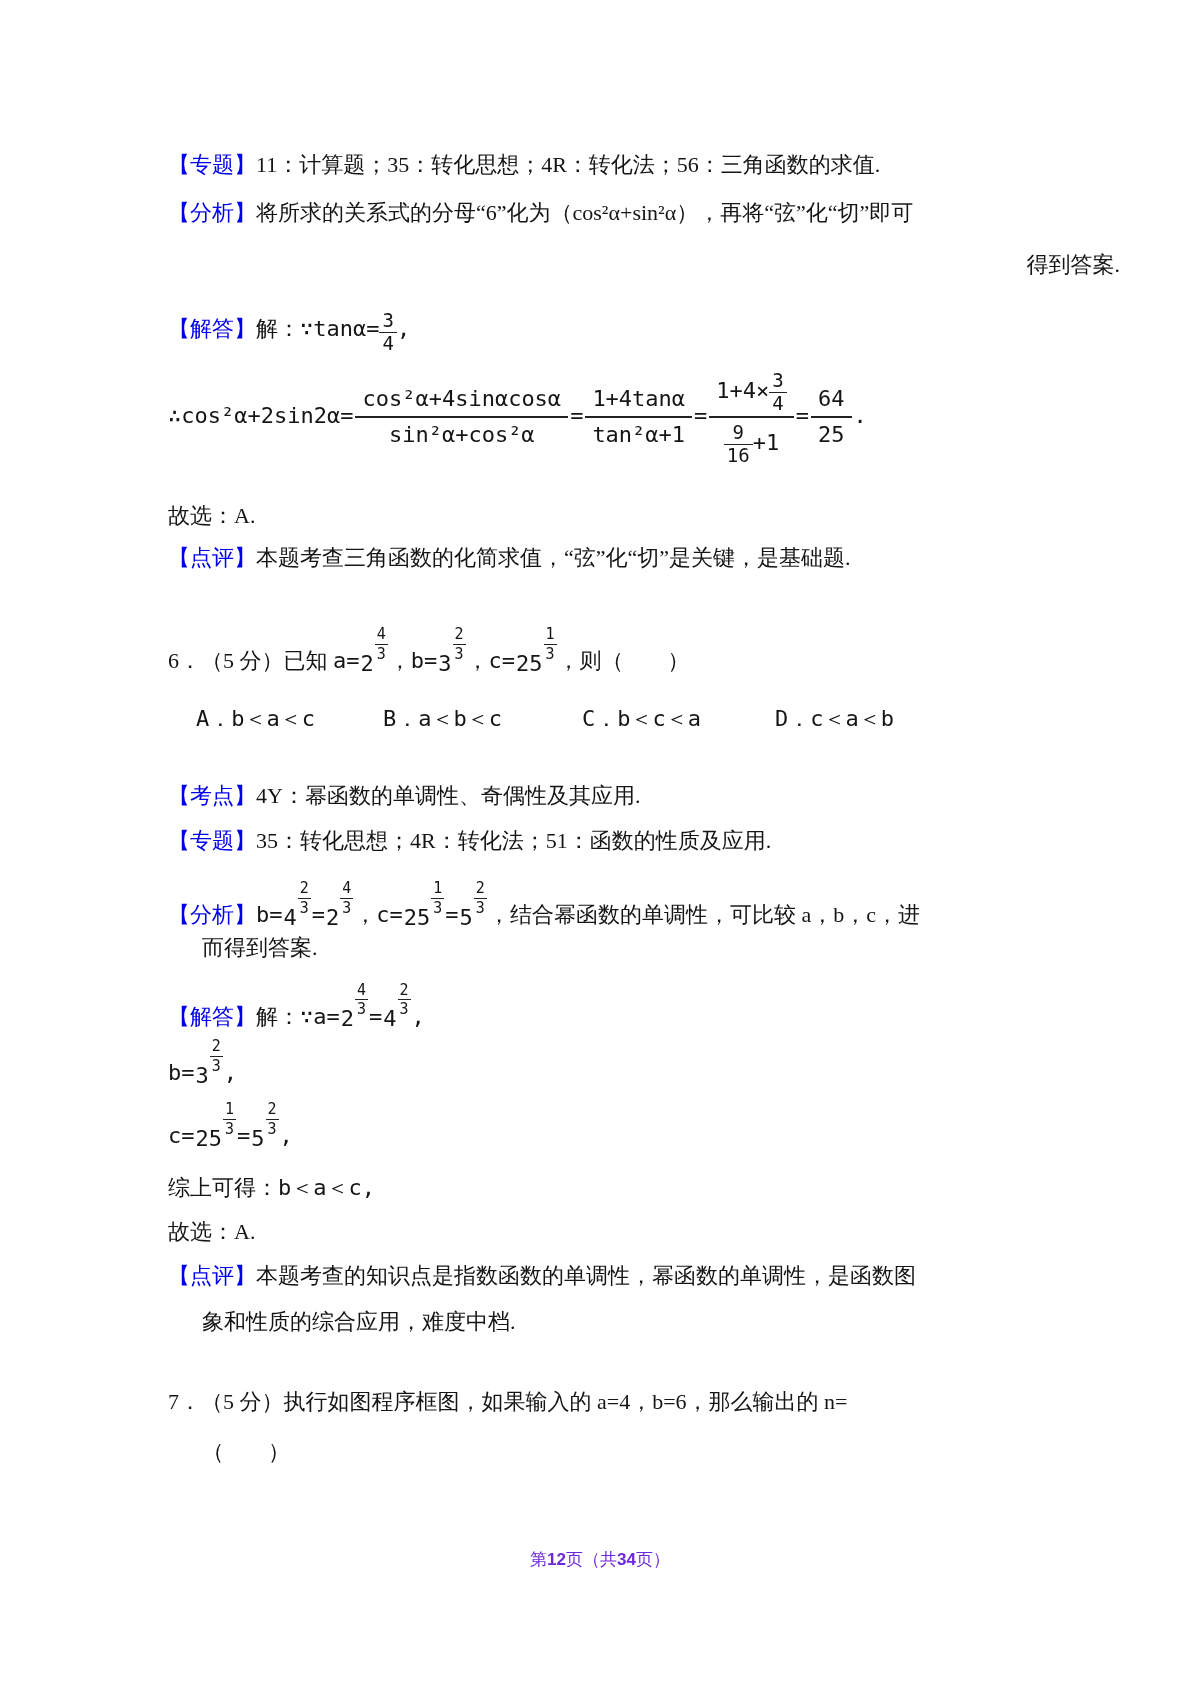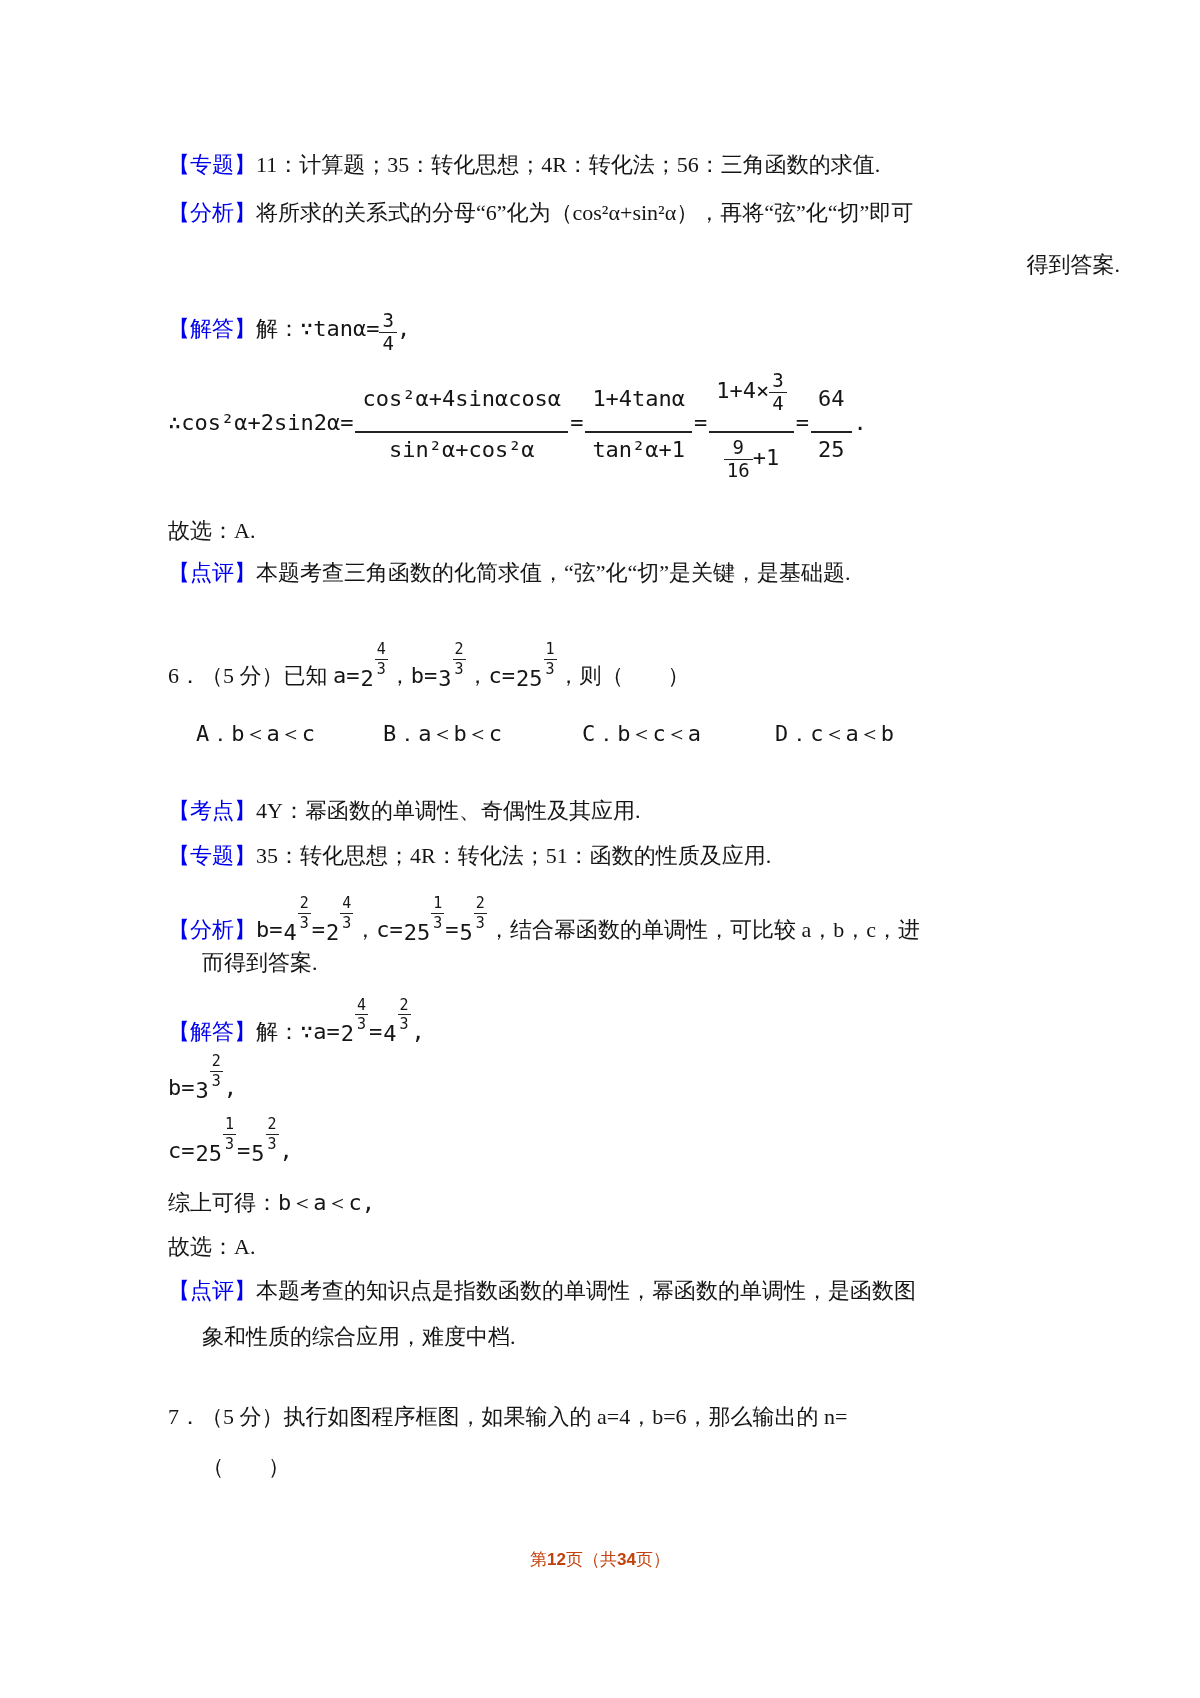--- a/index.html
+++ b/index.html
@@ -18,37 +18,37 @@
   .r{line-height:30px;}
   .blue{color:#0000ee;}
   .mono{font-family:"DejaVu Sans Mono","Liberation Mono",monospace;}
   .indent{margin-left:34px;}
   
   .sfrac{display:inline-block;vertical-align:middle;text-align:center;font-size:19px;line-height:1.15;transform:translateY(1px);}
   .sfrac .fn{display:block;border-bottom:1.6px solid #222;padding:0 3px 0;}
   .sfrac .fd{display:block;padding:0 3px;}
   
   .bfrac{display:inline-block;vertical-align:middle;text-align:center;font-size:22px;line-height:1.3;margin:0 2px;}
-  .bfrac > .fn{display:block;border-bottom:2px solid #222;padding:0 7px 18px;}
+  .bfrac > .fn{display:block;border-bottom:2px solid #222;padding:0 7px 3px;}
   .bfrac > .fd{display:block;padding:3px 7px 0;}
   .bfrac .fn > span, .bfrac .fd > span{vertical-align:middle;}
   
   .pw{display:inline-block;white-space:nowrap;margin:0 1px;}
   .pwb{display:inline-block;vertical-align:-3px;}
   .expfrac{display:inline-block;text-align:center;font-size:15px;line-height:1.12;vertical-align:9px;margin-left:1px;}
   .expfrac .fn{display:block;border-bottom:1.4px solid #222;padding:0 2px 1px;}
   .expfrac .fd{display:block;padding:1px 2px 0;}
   
   .opt{display:inline-block;}
   .opt-a{margin-left:28px;}
   .opt-b{margin-left:68px;}
   .opt-c{margin-left:80px;}
   .opt-d{margin-left:74px;}
   
-  .footer{position:absolute;top:1548px;left:0;width:100%;text-align:center;font-size:17px;color:#c2410c;}
+  .footer{position:absolute;top:1548px;left:0;width:100%;text-align:center;font-size:17px;color:#6d28d9;}
   .fbold{font-weight:bold;font-family:"Liberation Sans","DejaVu Sans",sans-serif;}
   
   .mb0{margin-bottom:0;}   .mb4{margin-bottom:4px;}   .mb10{margin-bottom:10px;}
   .mb12{margin-bottom:12px;} .mb14{margin-bottom:14px;} .mb15{margin-bottom:15px;}
   .mb16{margin-bottom:16px;} .mb17{margin-bottom:29px;text-align:right;} .mb18{margin-bottom:18px;}
   .mb19{margin-bottom:19px;} .mb20{margin-bottom:20px;} .mb22{margin-bottom:22px;}
   .mb24{margin-bottom:24px;} .mb25{margin-bottom:25px;} .mb35{margin-bottom:35px;}
   .mb53{margin-bottom:53px;} .mb61{margin-bottom:47px;} .mb66{margin-bottom:50px;}
 </style>
 </head>

